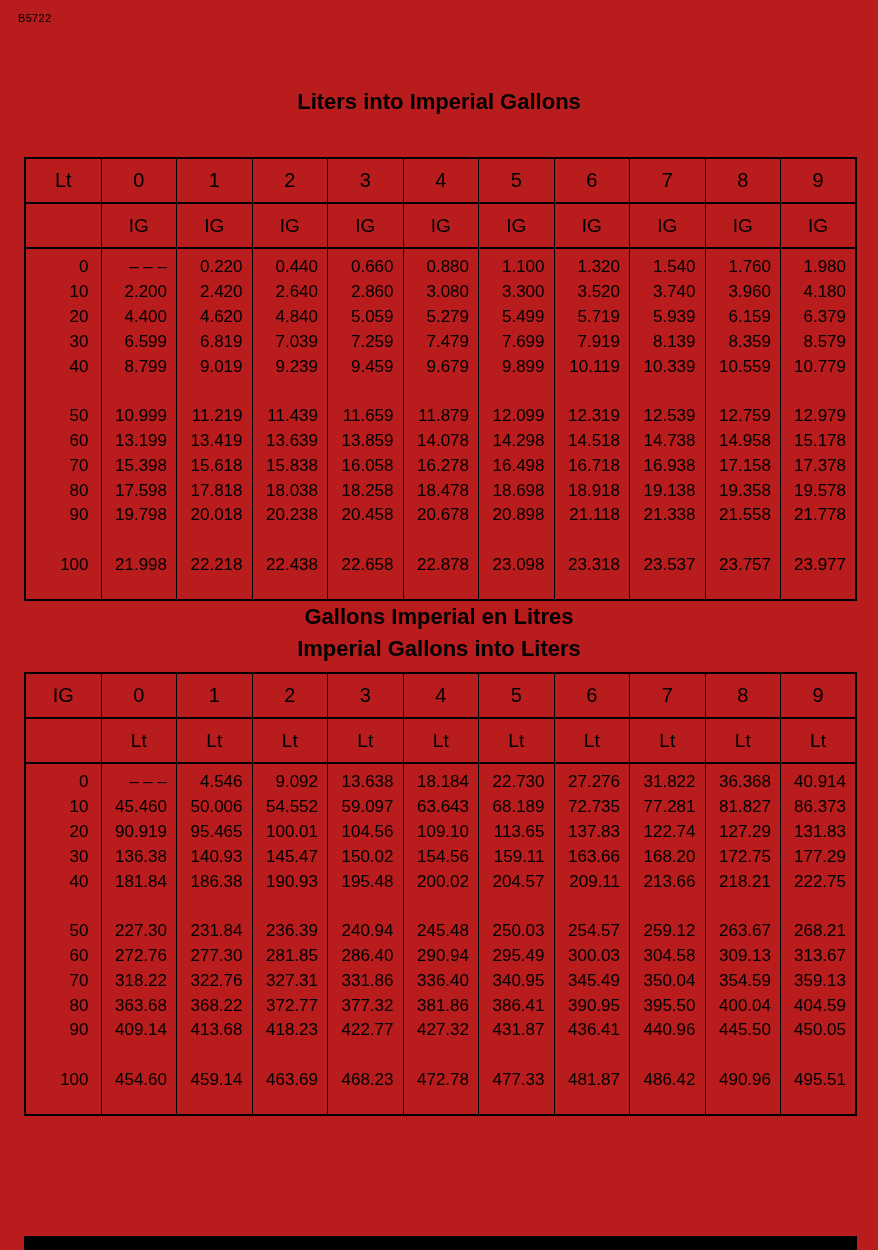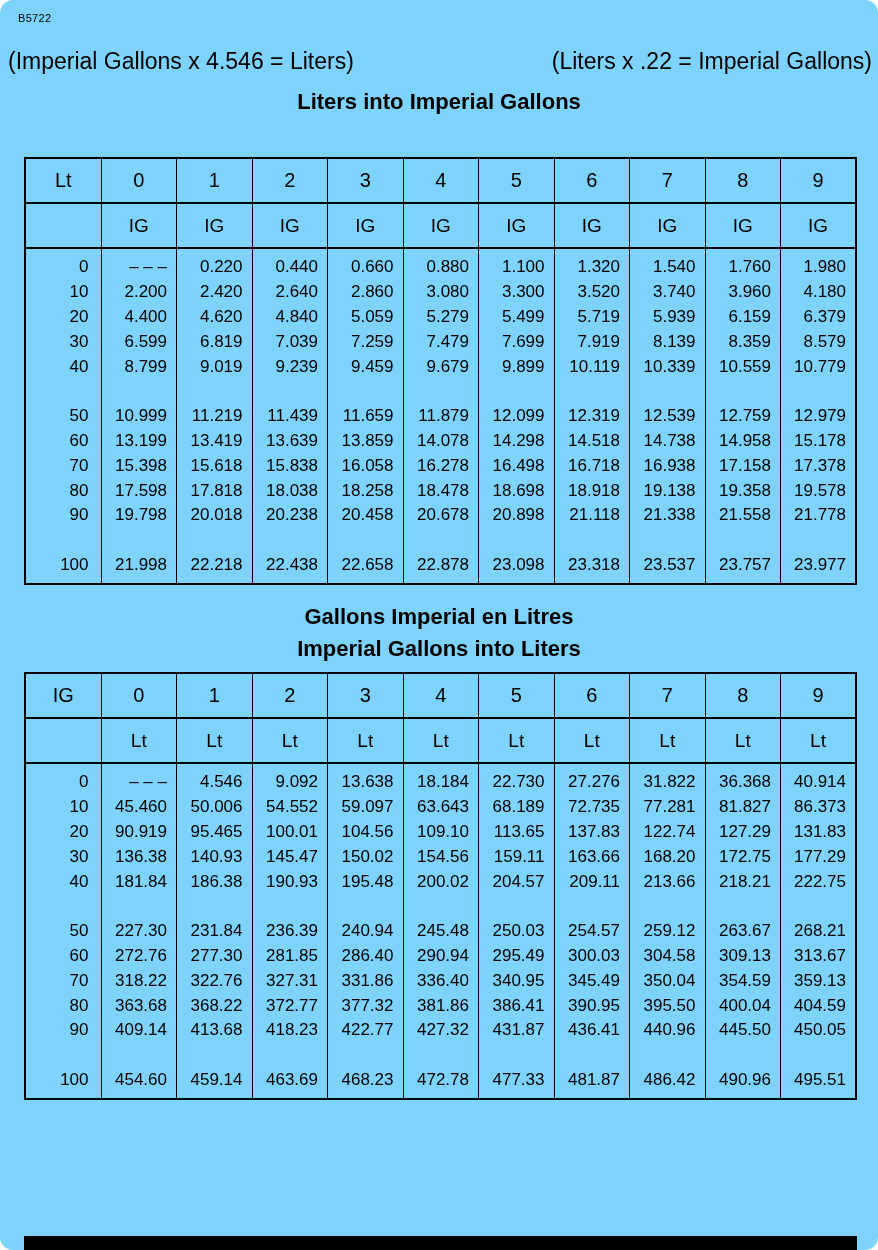--- a/index.html
+++ b/index.html
@@ -6,23 +6,22 @@
     margin: 0;
     padding: 0;
     background: #ffffff;
     font-family: "Liberation Sans", sans-serif;
     color: #000;
   }
   .page {
     position: relative;
     width: 878px;
     height: 1250px;
-    background: #7dd3fc;
+    background: #b91c1c;
     overflow: hidden;
-    border-radius: 13px;
   }
   .code {
     position: absolute;
     top: 12px;
     left: 18px;
     font-size: 11px;
     letter-spacing: 0.3px;
   }
   .formula-row {
     position: absolute;
@@ -79,41 +78,37 @@
   table.conv thead tr.hdr-units th { font-size: 19px; }
   table.conv tbody td {
     height: 24.8px;
     font-size: 17px;
     text-align: right;
     vertical-align: middle;
   }
   table.conv tbody td.rowlabel { padding-right: 12px; }
   table.conv tbody td.cell     { padding-right: 9px; }
   table.conv tbody tr:first-child td { padding-top: 6px; }
-  table.conv tbody tr:last-child td  { padding-bottom: 6px; }
+  table.conv tbody tr:last-child td  { padding-bottom: 22px; }
   .bottom-bar {
     position: absolute;
     top: 1236px;
     left: 24px;
     width: 833px;
     height: 14px;
     background: #000;
   }
 </style>
 </head>
 <body>
 
 <div class="page">
 
   <div class="code">B5722</div>
 
-  <div class="formula-row">
-    <span>(Imperial Gallons x 4.546 = Liters)</span>
-    <span>(Liters x .22 = Imperial Gallons)</span>
-  </div>
 
   <div class="titles titles-1">
     <div>Liters into Imperial Gallons</div>
   </div>
 
   <div class="table-wrap table-wrap-1">
     <table class="conv">
       <colgroup>
         <col class="c-label">
         <col class="c-data">

